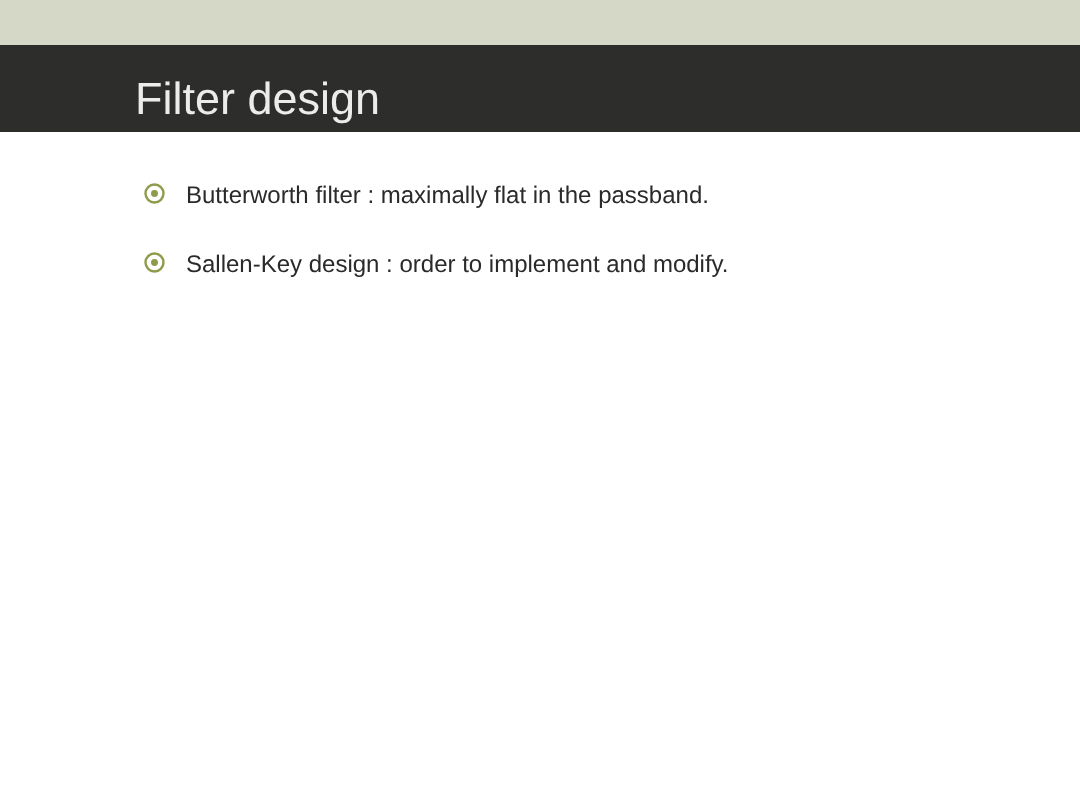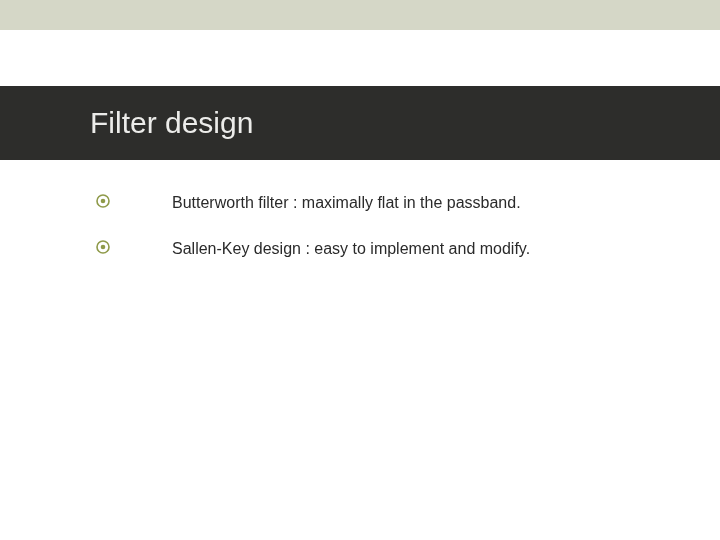--- a/index.html
+++ b/index.html
@@ -12,36 +12,34 @@
       overflow: hidden;
     }
     .top-bar {
       width: 100%;
       height: 30px;
       background: #d5d7c7;
     }
     .title-band {
       width: 100%;
       background: #2d2d2b;
-      padding: 20px 0 20px 90px;
-      margin-top: 56px;
+      padding: 20px 0 4px 90px;
     }
     .title {
       font-size: 30px;
       color: #ececea;
       font-weight: 400;
     }
     .content {
       padding: 32px 0 0 96px;
     }
     .bullet-item {
       display: flex;
       align-items: flex-start;
       margin-bottom: 24px;
-      gap: 48px;
     }
     .bullet-icon {
       width: 14px;
       height: 14px;
       flex-shrink: 0;
       margin-top: 2px;
       margin-right: 14px;
     }
     .bullet-icon svg {
       display: block;
@@ -71,15 +69,15 @@
     </span>
     <span class="bullet-text">Butterworth filter : maximally flat in the passband.</span>
   </div>
   <div class="bullet-item">
     <span class="bullet-icon">
       <svg viewBox="0 0 14 14" width="14" height="14">
         <circle cx="7" cy="7" r="6" fill="none" stroke="#8f9a4a" stroke-width="1.6"></circle>
         <circle cx="7" cy="7" r="2.3" fill="#8f9a4a"></circle>
       </svg>
     </span>
-    <span class="bullet-text">Sallen-Key design : easy to implement and modify.</span>
+    <span class="bullet-text">Sallen-Key design : order to implement and modify.</span>
   </div>
 </div>
 
 </body></html>

